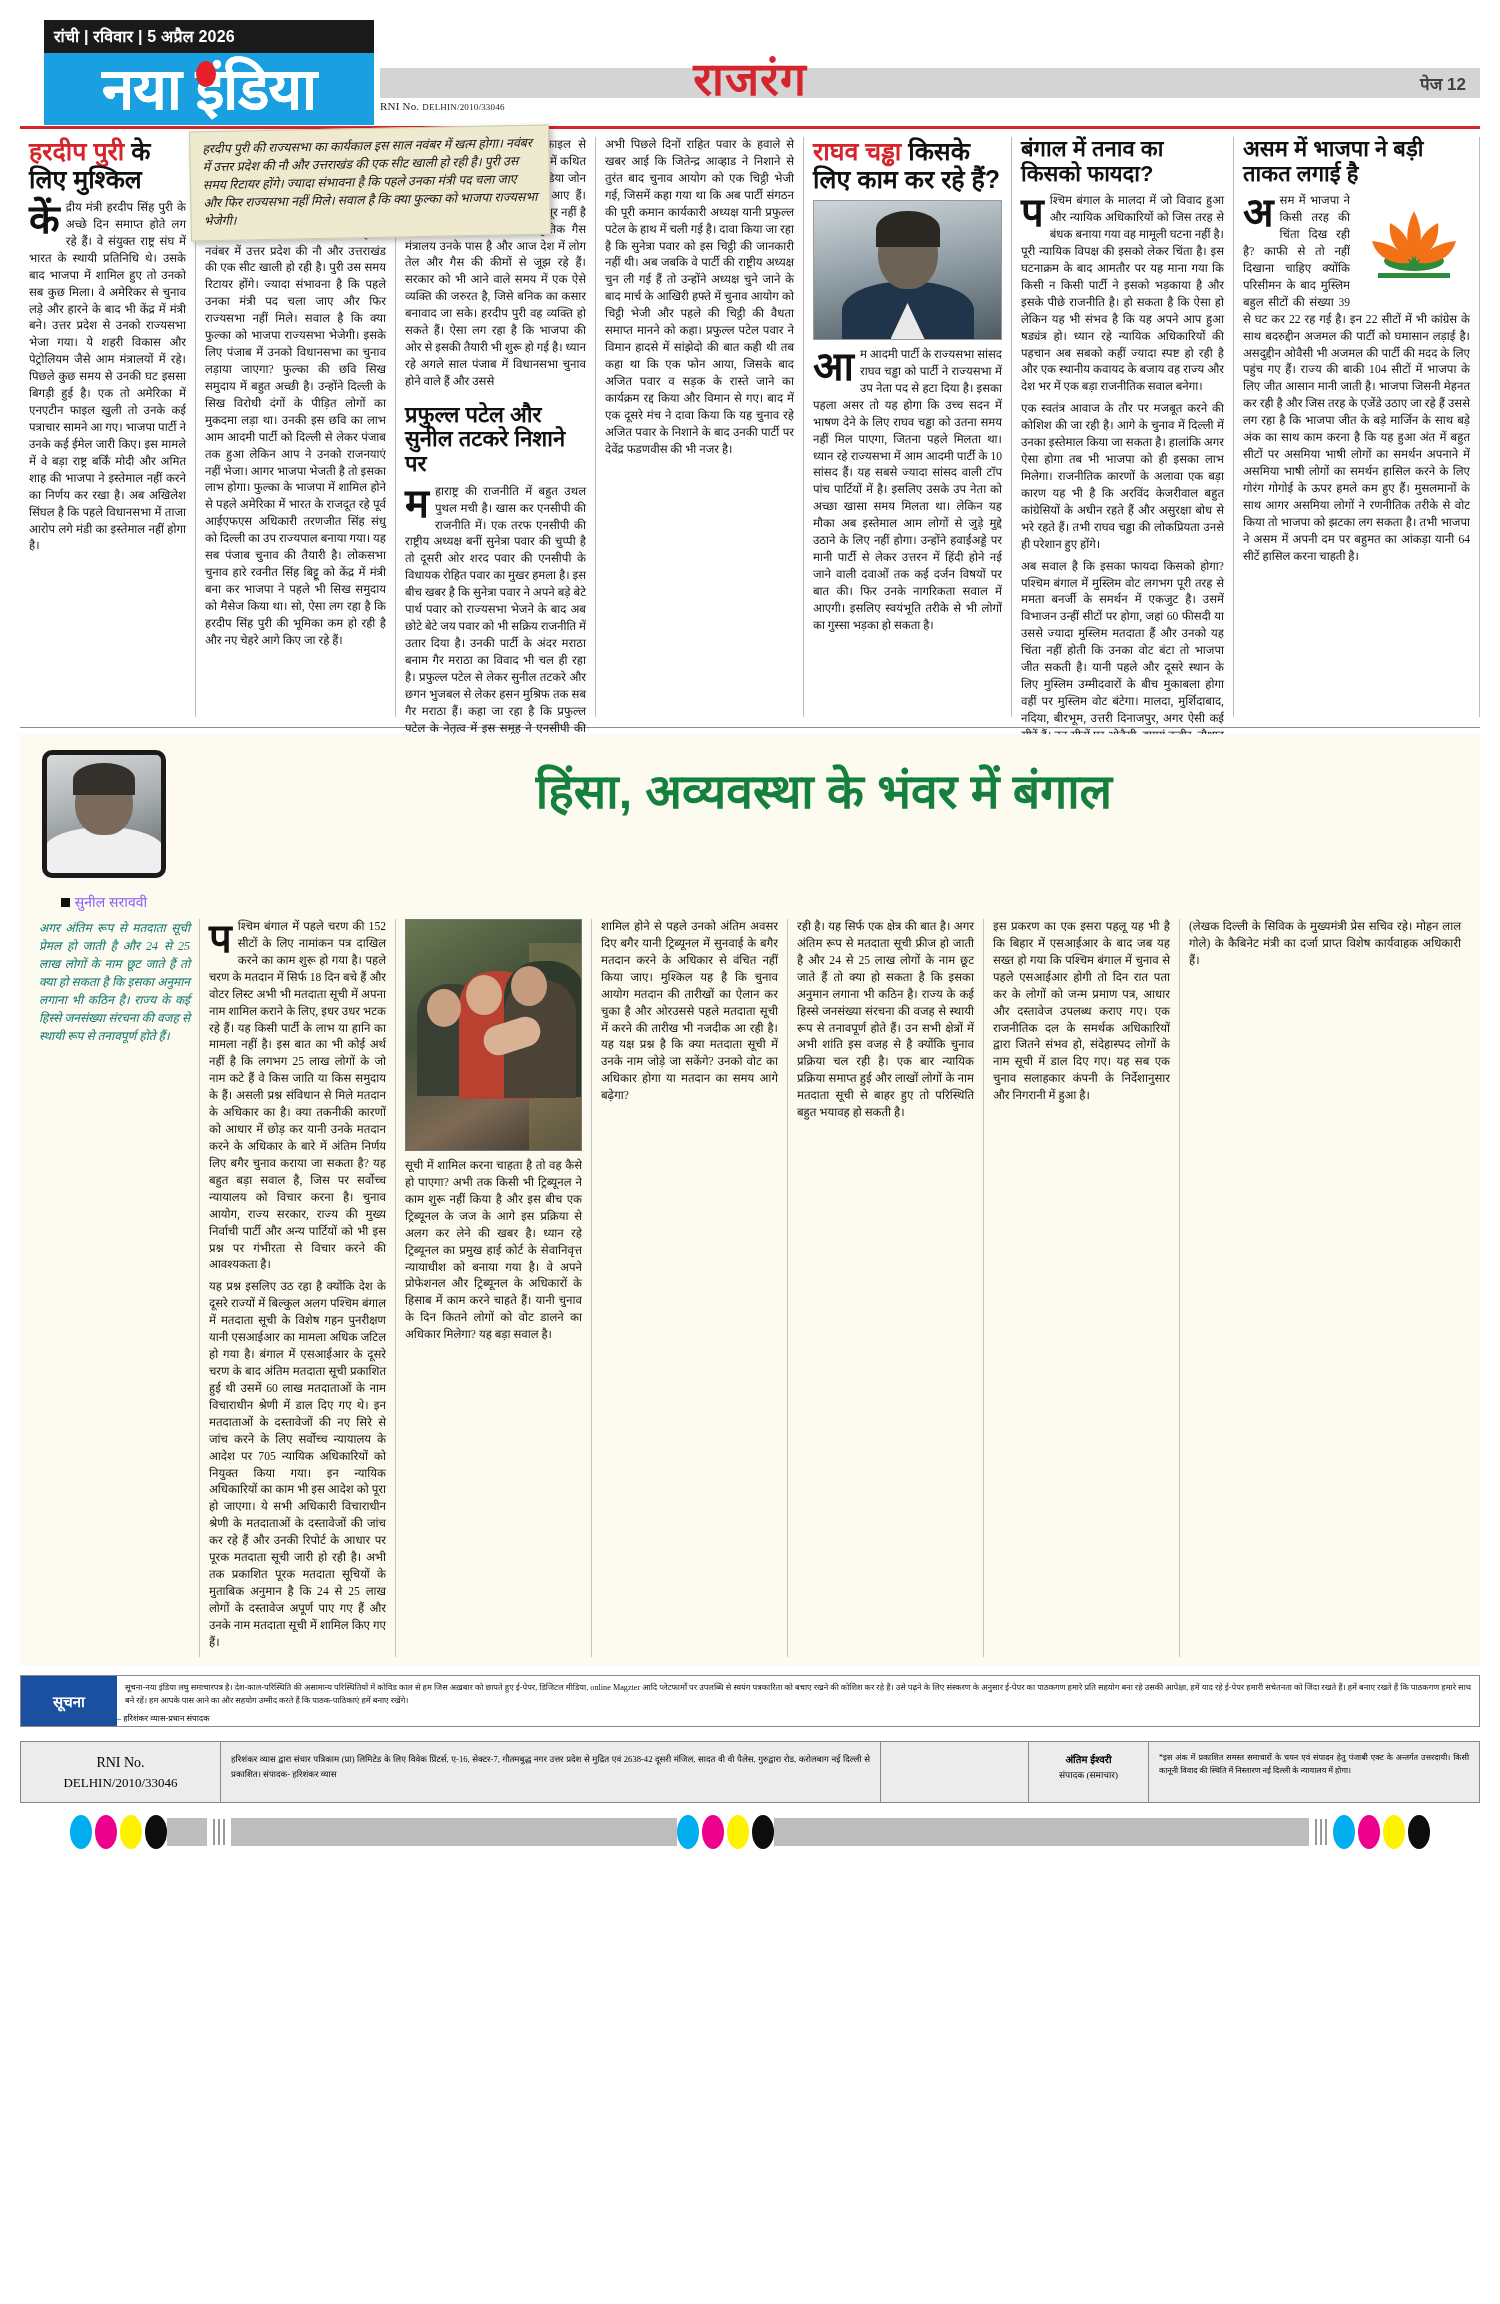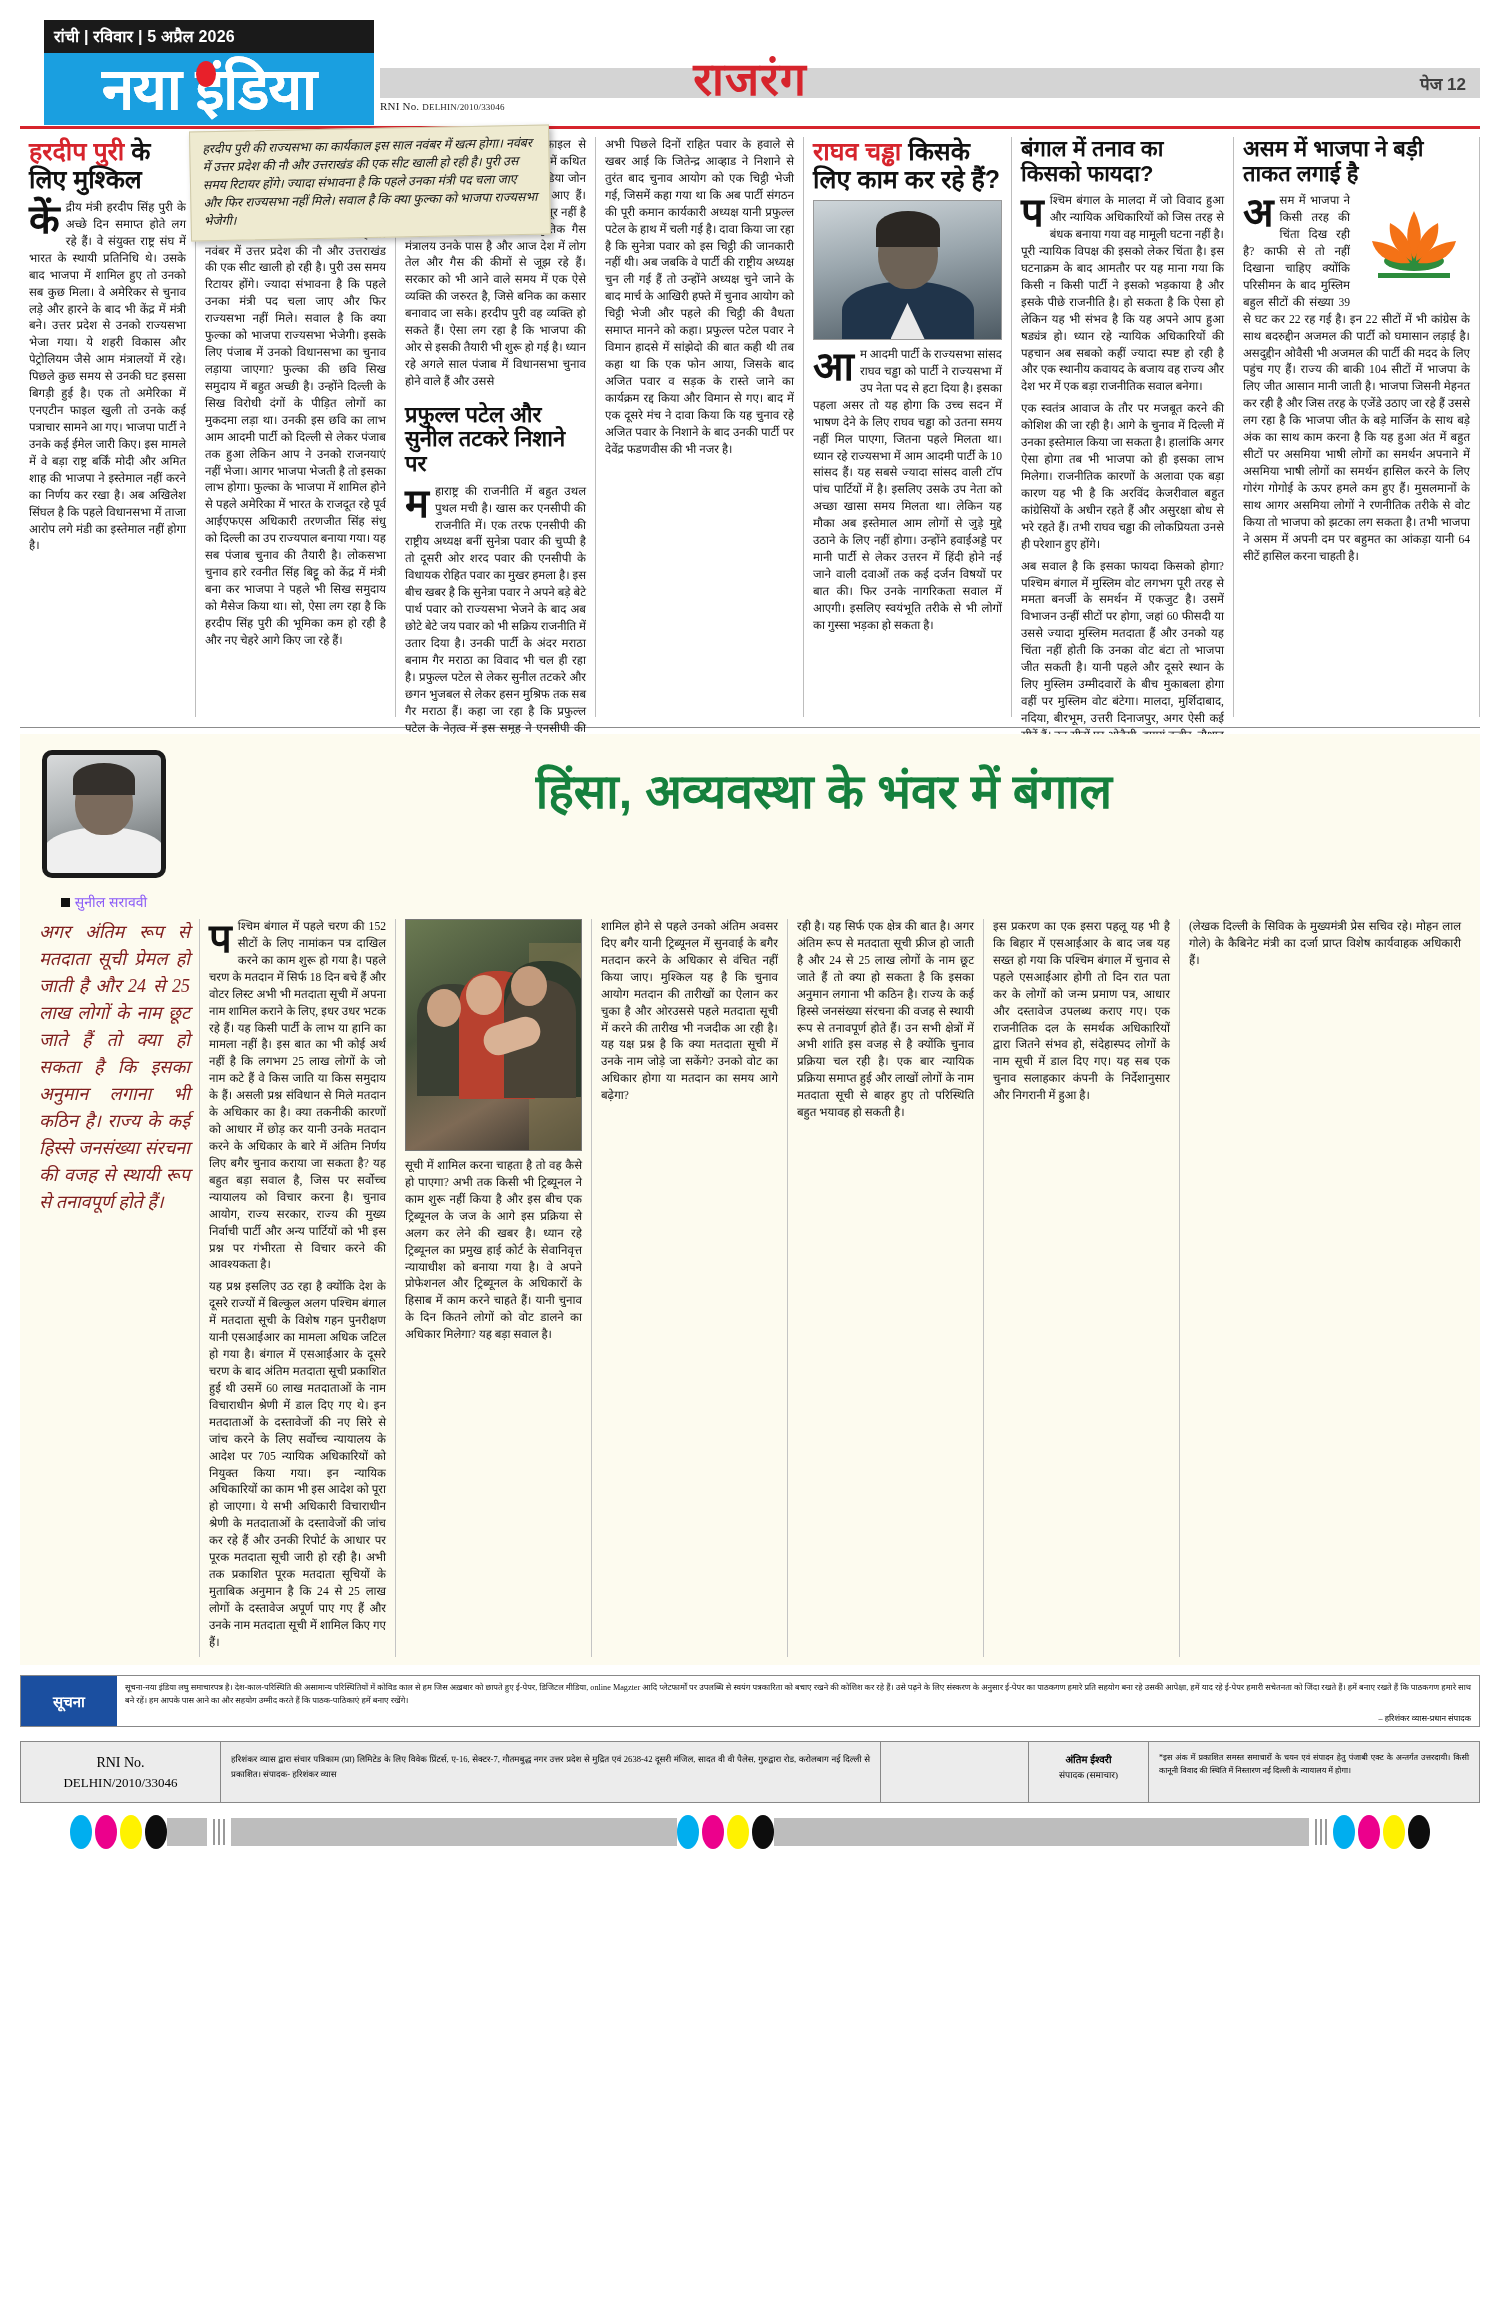--- a/index.html
+++ b/index.html
@@ -123,22 +123,22 @@
     font-weight:bold; font-size:48px; color:#15803d; line-height:1.1; padding-top:22px;
   }
 
   .feature-cols { display:flex; margin-top:8px; }
   .fcol { padding:0 9px; border-right:1px solid #c4c4c4; }
   .fcol:last-child { border-right:none; }
   .f1 { width:170px; } .f2 { width:196px; } .f3 { width:196px; }
   .f4 { width:196px; } .f5 { width:196px; } .f6 { width:196px; } .f7 { width:290px; }
 
   .f-italic {
-    font-style:italic; font-size:18px; line-height:1.5; text-align:justify;
-    font-family:"Liberation Serif", serif; color:#7f1d1d;
+    font-style:italic; font-size:12px; line-height:1.5; text-align:justify;
+    font-family:"Liberation Serif", serif; color:#0f766e;
   }
 
   .news-photo {
     width:100%; height:232px; margin:0 0 7px 0; position:relative; overflow:hidden;
     background:linear-gradient(150deg,#6b7a52 0%,#45513a 38%,#7e6a55 70%,#32302b 100%);
     border:1px solid #777;
   }
   .np-b1 { position:absolute; left:6%; top:28%; width:70px; height:112px; border-radius:32px 32px 0 0; background:#3a3f33; }
   .np-b2 { position:absolute; left:30%; top:22%; width:76px; height:128px; border-radius:34px 34px 0 0; background:#b8412f; }
   .np-b3 { position:absolute; left:56%; top:18%; width:82px; height:136px; border-radius:36px 36px 0 0; background:#2f3a2c; }
@@ -149,21 +149,21 @@
   .np-hand { position:absolute; left:44%; top:44%; width:58px; height:30px; border-radius:16px; background:#d9b295; transform:rotate(-18deg); }
   .np-khaki { position:absolute; right:0; top:10%; width:30%; height:90%; background:rgba(130,120,80,0.55); }
 
   
   .notice { border:1px solid #888; margin-top:10px; display:flex; align-items:stretch; }
   .notice-tag {
     flex:0 0 96px; background:#1b4fa0; color:#fff; font-family:"Liberation Sans", sans-serif;
     font-weight:bold; font-size:15px; display:flex; align-items:center; justify-content:center;
   }
   .notice-body { flex:1; padding:5px 8px; font-size:8.2px; line-height:1.6; color:#111; text-align:justify; }
-  .notice-sign { text-align:right; font-size:8.2px; padding:0 8px 3px 0; }
+  .notice-sign { font-size:8.2px; padding:0 8px 3px 0; }
 
   
   .footer { display:flex; border:1px solid #888; margin-top:14px; background:#ececec; }
   .fb { padding:10px 10px; border-right:1px solid #888; }
   .fb:last-child { border-right:none; }
   .fb-rni { width:200px; text-align:center; font-size:14px; line-height:1.5; font-family:"Liberation Serif", serif; }
   .fb-rni .sm2 { font-size:13px; }
   .fb-print { width:660px; font-size:8.6px; line-height:1.7; text-align:justify; }
   .fb-blank { flex:1; }
   .fb-ed { width:120px; text-align:center; font-size:9px; line-height:1.6; }

